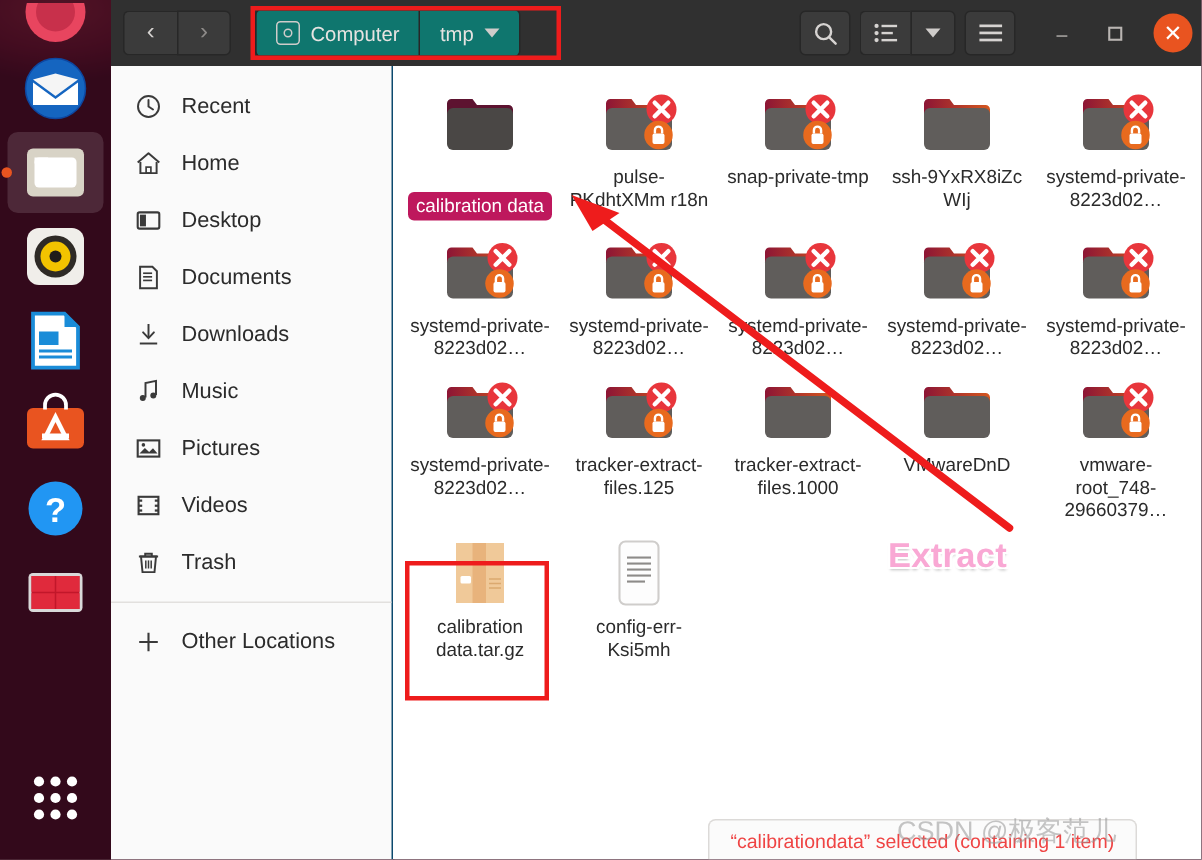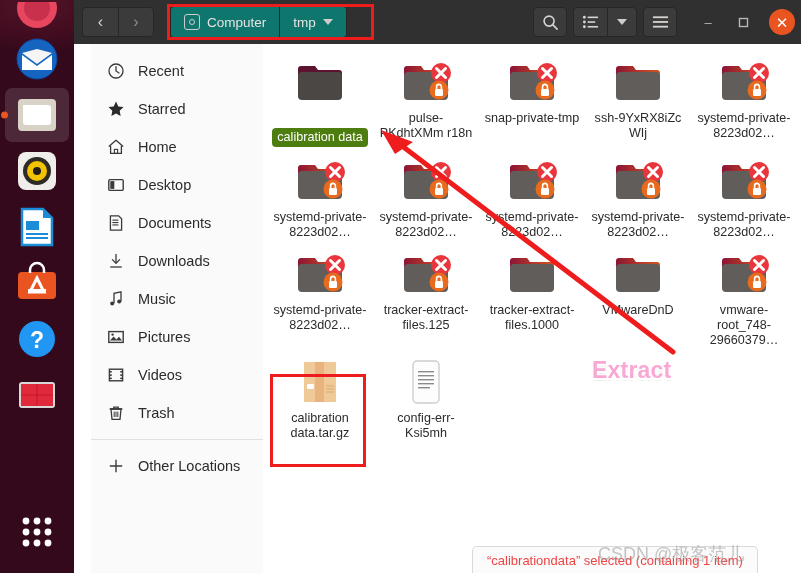--- a/index.html
+++ b/index.html
@@ -130,24 +130,24 @@
   .closebtn {
     width: 26px; height: 26px; border-radius: 50%;
     background: #e95420; color: #fff;
     display: flex; align-items: center; justify-content: center;
     font-size: 15px; line-height: 1; cursor: pointer;
     margin-left: 4px;
   }
 
   
   .sidebar {
-    position: absolute; left: 17px; top: 44px;
+    position: absolute; left: 0; top: 44px;
     width: 188px; height: 529px;
     background: #fafafa;
-    border-right: 4px solid #0c4a6e;
+    border-right: 1px solid #0c4a6e;
     padding-top: 8px;
   }
   .side-item {
     height: 38px;
     display: flex; align-items: center;
     gap: 13px; padding-left: 16px;
     color: #2b2b2b; font-size: 14.5px;
     cursor: pointer;
   }
   .side-sep { height: 1px; background: #e2e0de; margin: 7px 0; }
@@ -175,21 +175,21 @@
   .flabel {
     margin-top: 5px;
     font-size: 12.6px;
     line-height: 15px;
     color: #2b2b2b;
     text-align: center;
     width: 96px;
     word-break: break-word;
   }
   .cell.selected .flabel {
-    background: #4d7c0f;
+    background: #be185d;
     color: #ffffff;
     border-radius: 4px;
     padding: 2px 4px;
     margin-top: 22px;
   }
 
   
   .statusbar {
     position: absolute; left: 398px; top: 546px;
     height: 27px;
@@ -397,26 +397,20 @@
     <div class="sidebar">
 
       <div class="side-item">
         <svg class="side-icon" viewBox="0 0 18 18">
           <circle cx="9" cy="9" r="7" fill="none" stroke="#3a3a3a" stroke-width="1.3"></circle>
           <path d="M9 4.7 V9 l3 2" fill="none" stroke="#3a3a3a" stroke-width="1.3" stroke-linecap="round"></path>
         </svg>
         <span>Recent</span>
       </div>
 
-      <div class="side-item">
-        <svg class="side-icon" viewBox="0 0 18 18">
-          <path d="M9 1.6 l2.3 4.8 5.2 .7 -3.8 3.6 .95 5.2 L9 13.4 l-4.65 2.5 .95 -5.2 L1.5 7.1 l5.2 -.7z" fill="#2b2b2b"></path>
-        </svg>
-        <span>Starred</span>
-      </div>
 
       <div class="side-item">
         <svg class="side-icon" viewBox="0 0 18 18">
           <path d="M1.8 8.4 L9 2.2 L16.2 8.4" fill="none" stroke="#3a3a3a" stroke-width="1.3" stroke-linejoin="round"></path>
           <path d="M3.6 8 v7.4 h10.8 V8" fill="none" stroke="#3a3a3a" stroke-width="1.3"></path>
           <rect x="7.4" y="11.4" width="3.2" height="4" fill="none" stroke="#3a3a3a" stroke-width="1.1"></rect>
         </svg>
         <span>Home</span>
       </div>
 

